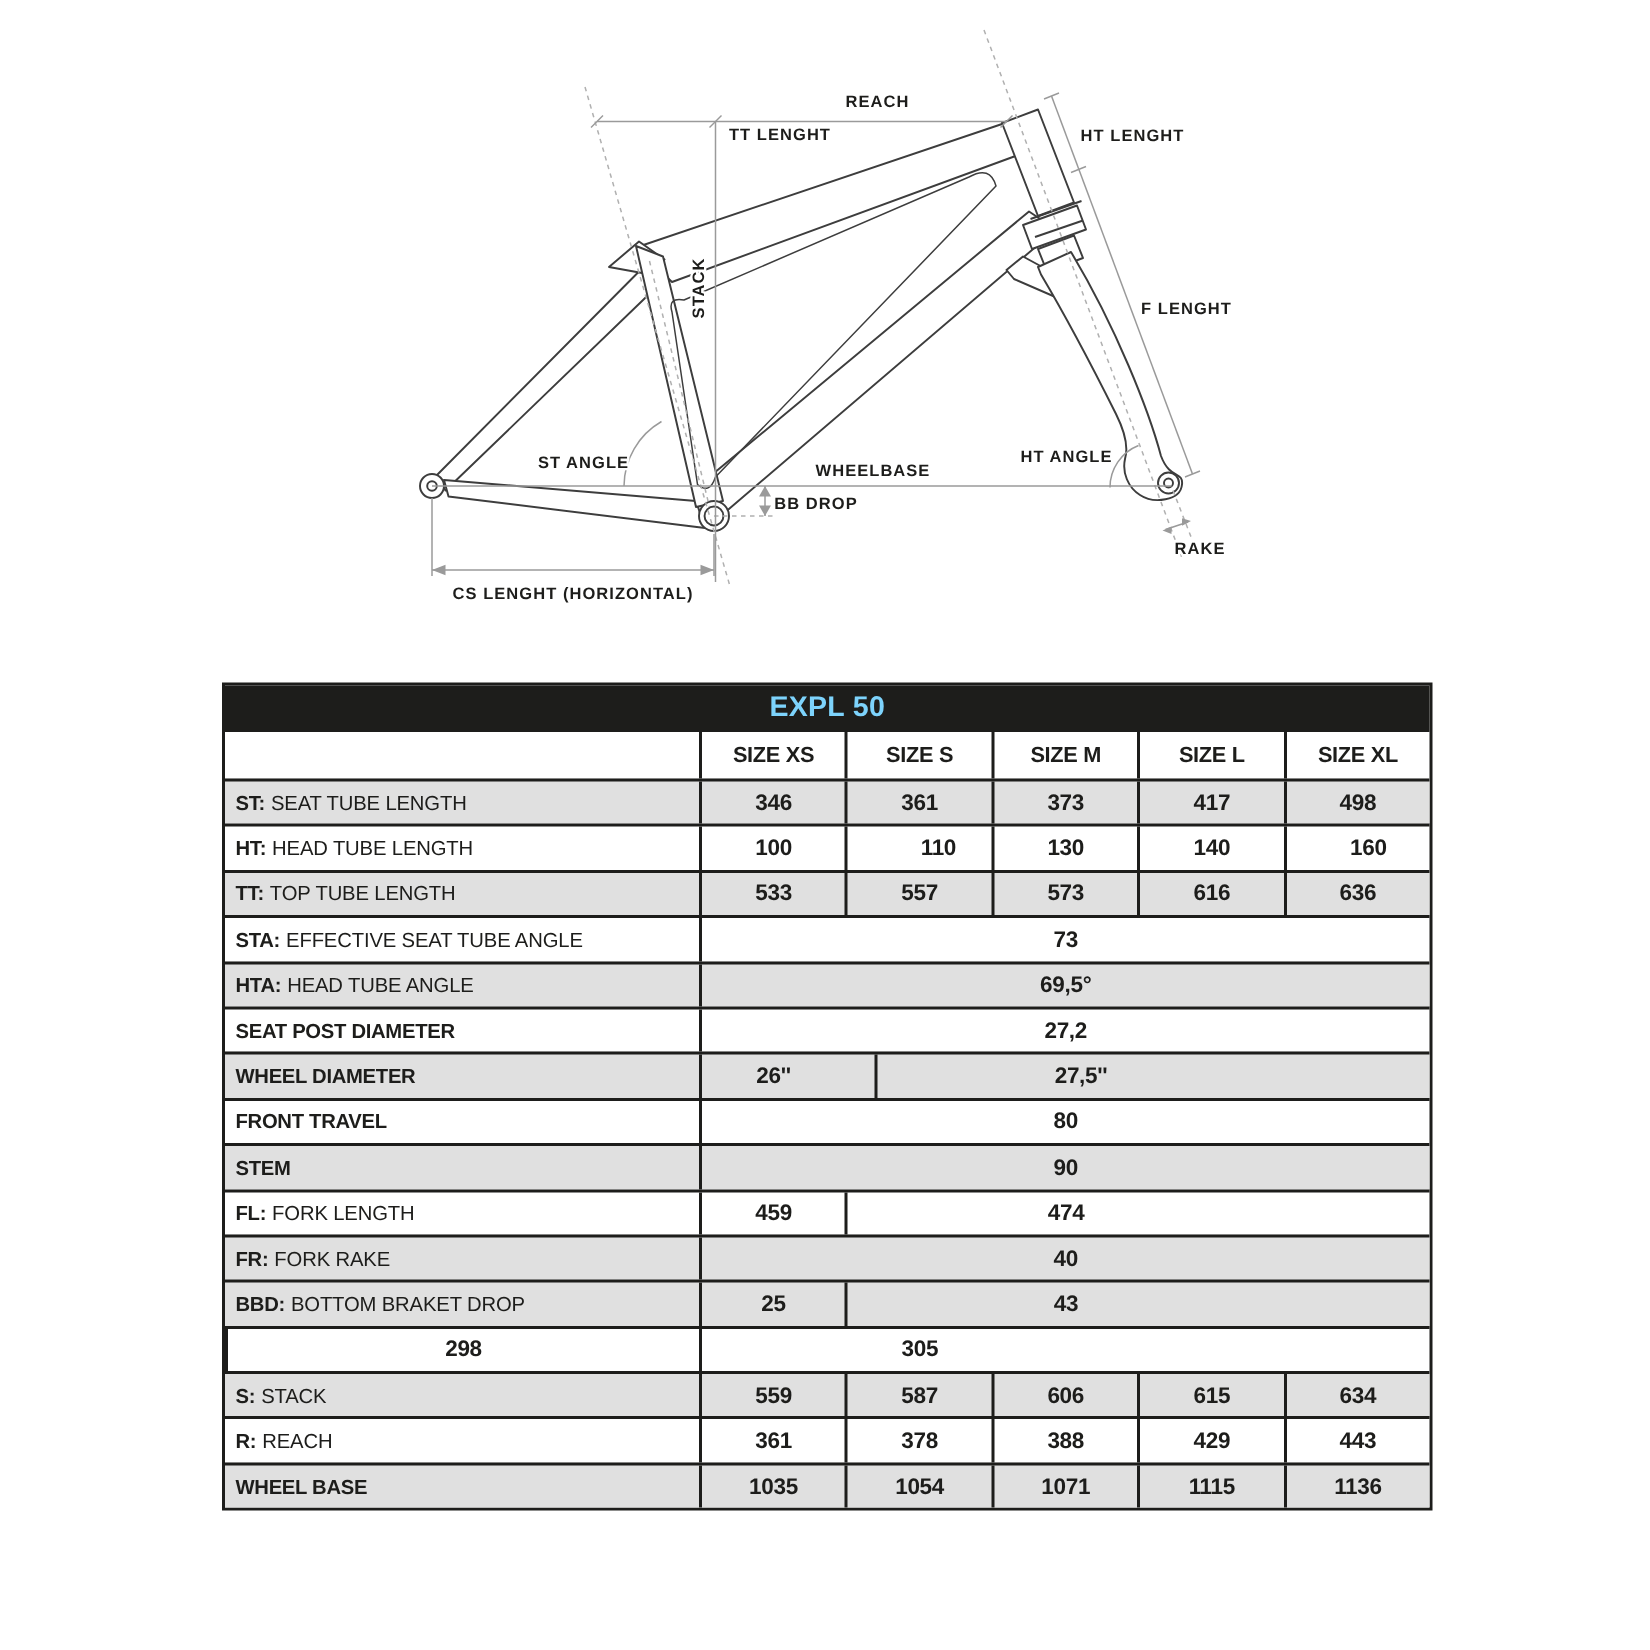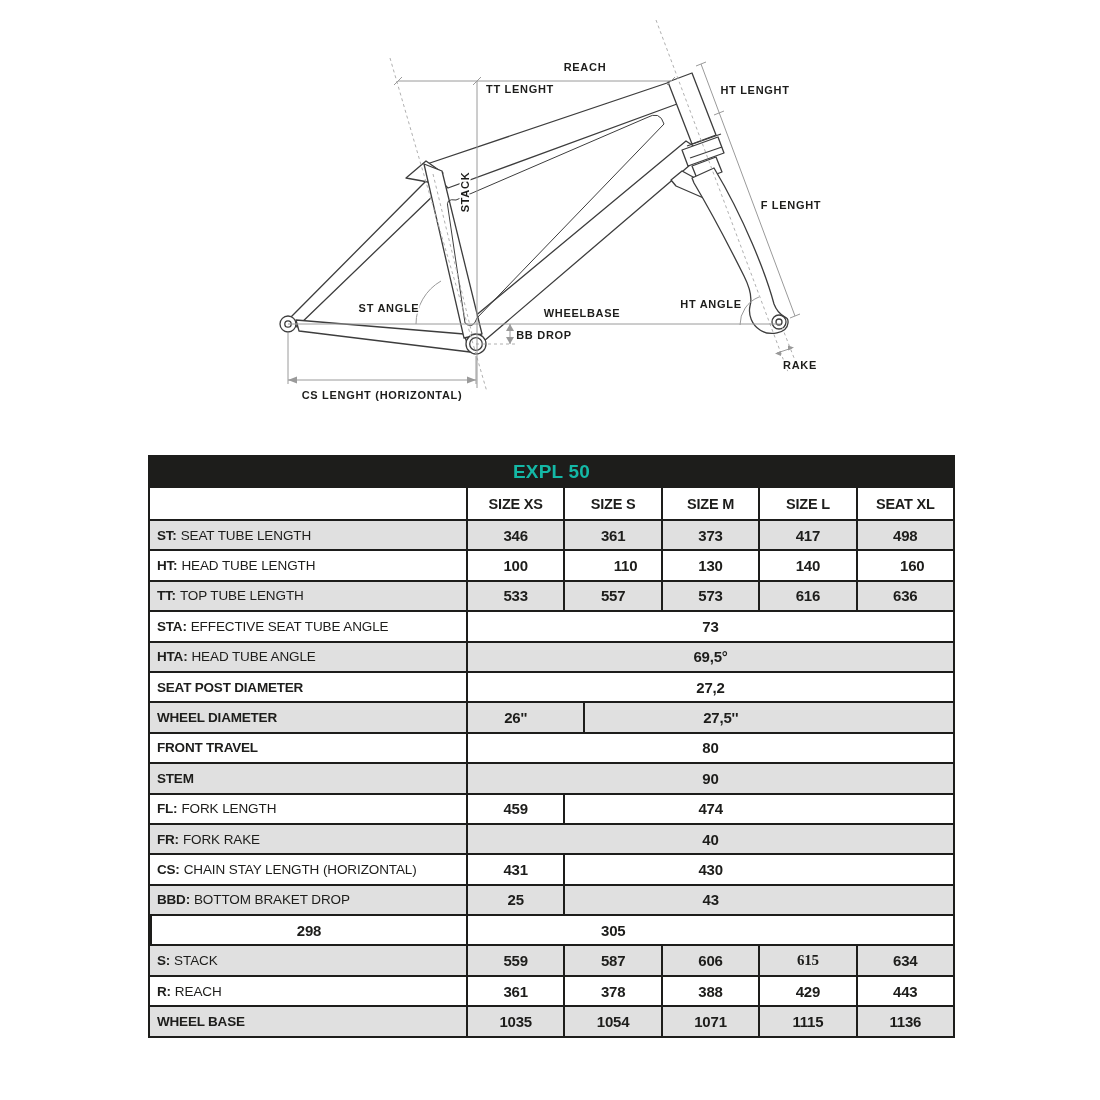--- a/index.html
+++ b/index.html
@@ -8,21 +8,21 @@
   #stage { position:relative; width:1100px; height:1100px; }
 
   
   #diagram { position:absolute; left:0; top:0; }
   .dim-label { font-size:11px; font-weight:bold; letter-spacing:0.7px;
                fill:#1d1d1b; paint-order:stroke; stroke:#ffffff; stroke-width:3px; }
 
   
   #spec-table { position:absolute; left:148px; top:455px; width:807px;
                 border:2px solid #1d1d1b; background:#fff; }
-  #t-title { height:29px; background:#1d1d1b; color:#14b8a6; display:flex;
+  #t-title { height:29px; background:#1d1d1b; color:#7dd3fc; display:flex;
              align-items:center; justify-content:center; font-size:19px;
              font-weight:bold; letter-spacing:0.2px; }
   .t-row { display:grid; grid-template-columns:316px repeat(5,1fr);
            height:30.4px; border-top:2px solid #1d1d1b; }
   .t-row.head { height:33px; }
   .t-row.shade { background:#e0e0e0; }
   .t-cell, .t-head-cell { display:flex; align-items:center; justify-content:center;
            border-left:2px solid #1d1d1b; font-size:15px; font-weight:bold;
            letter-spacing:-0.2px; overflow:hidden; }
   .t-head-cell { font-size:14.5px; }
@@ -144,21 +144,21 @@
   </svg>
 
   <div id="spec-table">
     <div id="t-title">EXPL 50</div>
     <div class="t-row head">
       <div class="t-head-cell t-corner"></div>
       <div class="t-head-cell">SIZE XS</div>
       <div class="t-head-cell">SIZE S</div>
       <div class="t-head-cell">SIZE M</div>
       <div class="t-head-cell">SIZE L</div>
-      <div class="t-head-cell">SEAT XL</div>
+      <div class="t-head-cell">SIZE XL</div>
     </div>
     <div id="t-rows">
         <div class="t-row shade">
           <div class="t-label t-cell t-corner">
             <b>ST:</b>
             <span>SEAT TUBE LENGTH</span>
           </div>
           <div class="t-cell" style="grid-column: span 1;">346</div>
           <div class="t-cell" style="grid-column: span 1;">361</div>
           <div class="t-cell" style="grid-column: span 1;">373</div>
@@ -234,49 +234,41 @@
           <div class="t-cell" style="grid-column: span 1;">459</div>
           <div class="t-cell off" style="grid-column: span 4;">474</div>
         </div>
         <div class="t-row shade">
           <div class="t-label t-cell t-corner">
             <b>FR:</b>
             <span>FORK RAKE</span>
           </div>
           <div class="t-cell" style="grid-column: span 5;">40</div>
         </div>
-        <div class="t-row">
-          <div class="t-label t-cell t-corner">
-            <b>CS:</b>
-            <span>CHAIN STAY LENGTH (HORIZONTAL)</span>
-          </div>
-          <div class="t-cell" style="grid-column: span 1;">431</div>
-          <div class="t-cell off" style="grid-column: span 4;">430</div>
-        </div>
         <div class="t-row shade">
           <div class="t-label t-cell t-corner">
             <b>BBD:</b>
             <span>BOTTOM BRAKET DROP</span>
           </div>
           <div class="t-cell" style="grid-column: span 1;">25</div>
           <div class="t-cell off" style="grid-column: span 4;">43</div>
         </div>
         <div class="t-row">
           <div class="t-cell" style="grid-column: span 1;">298</div>
           <div class="t-cell off" style="grid-column: span 4;">305</div>
         </div>
         <div class="t-row shade">
           <div class="t-label t-cell t-corner">
             <b>S:</b>
             <span>STACK</span>
           </div>
           <div class="t-cell" style="grid-column: span 1;">559</div>
           <div class="t-cell" style="grid-column: span 1;">587</div>
           <div class="t-cell" style="grid-column: span 1;">606</div>
-          <div class="t-cell" style="grid-column: span 1; font-family: Liberation Serif, serif;">615</div>
+          <div class="t-cell" style="grid-column: span 1;">615</div>
           <div class="t-cell" style="grid-column: span 1;">634</div>
         </div>
         <div class="t-row">
           <div class="t-label t-cell t-corner">
             <b>R:</b>
             <span>REACH</span>
           </div>
           <div class="t-cell" style="grid-column: span 1;">361</div>
           <div class="t-cell" style="grid-column: span 1;">378</div>
           <div class="t-cell" style="grid-column: span 1;">388</div>

